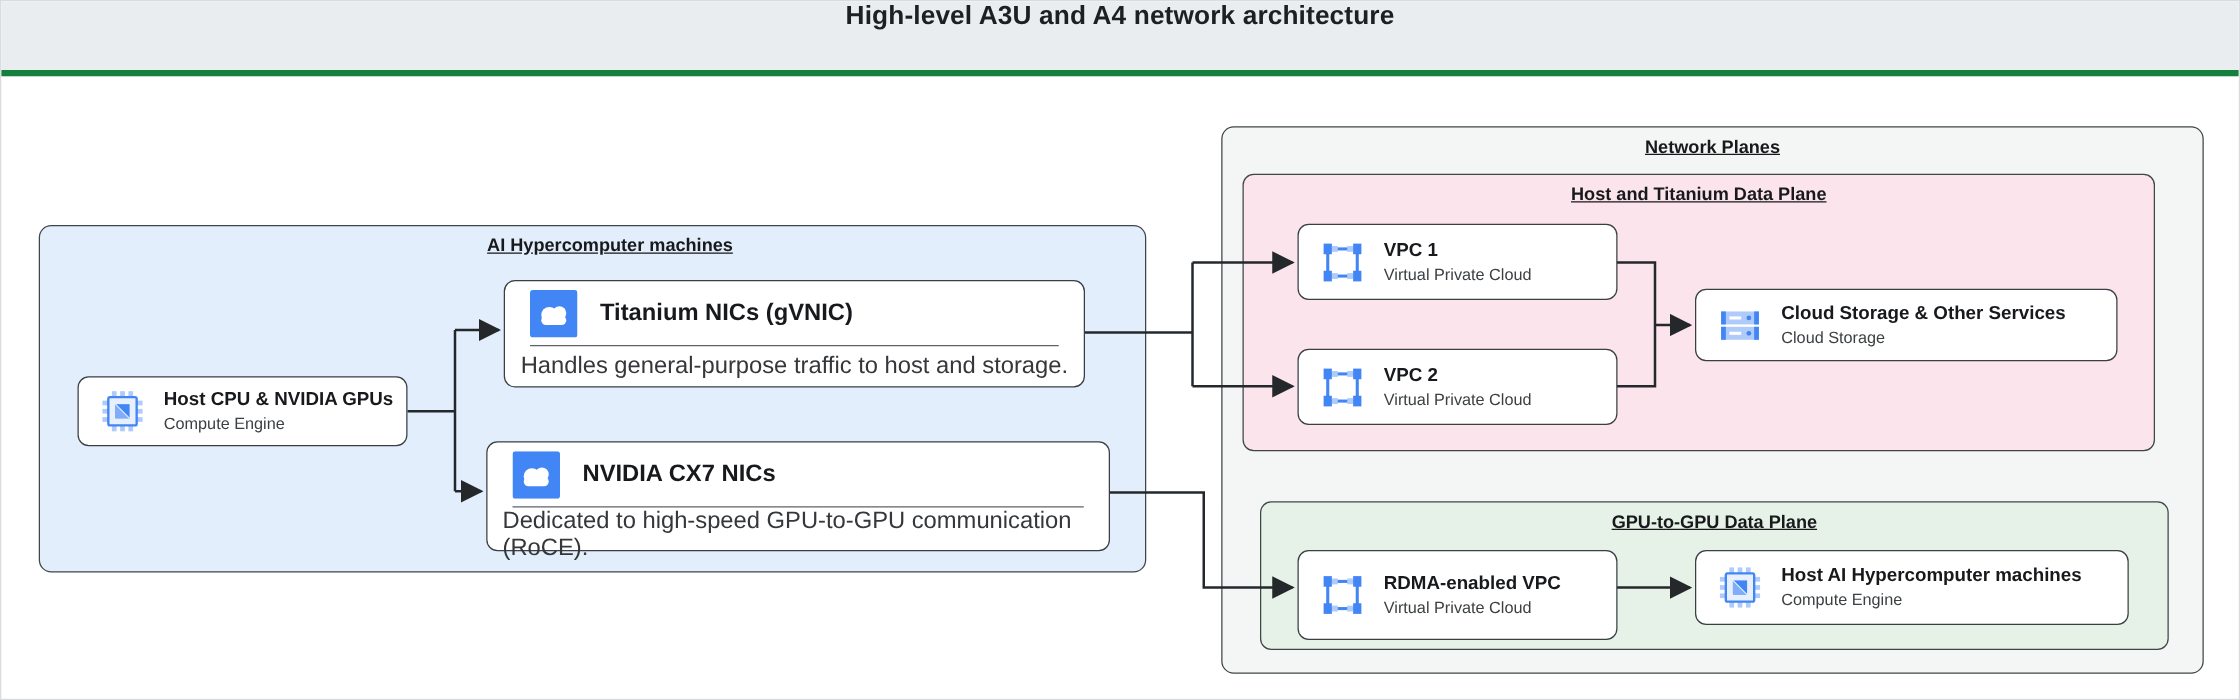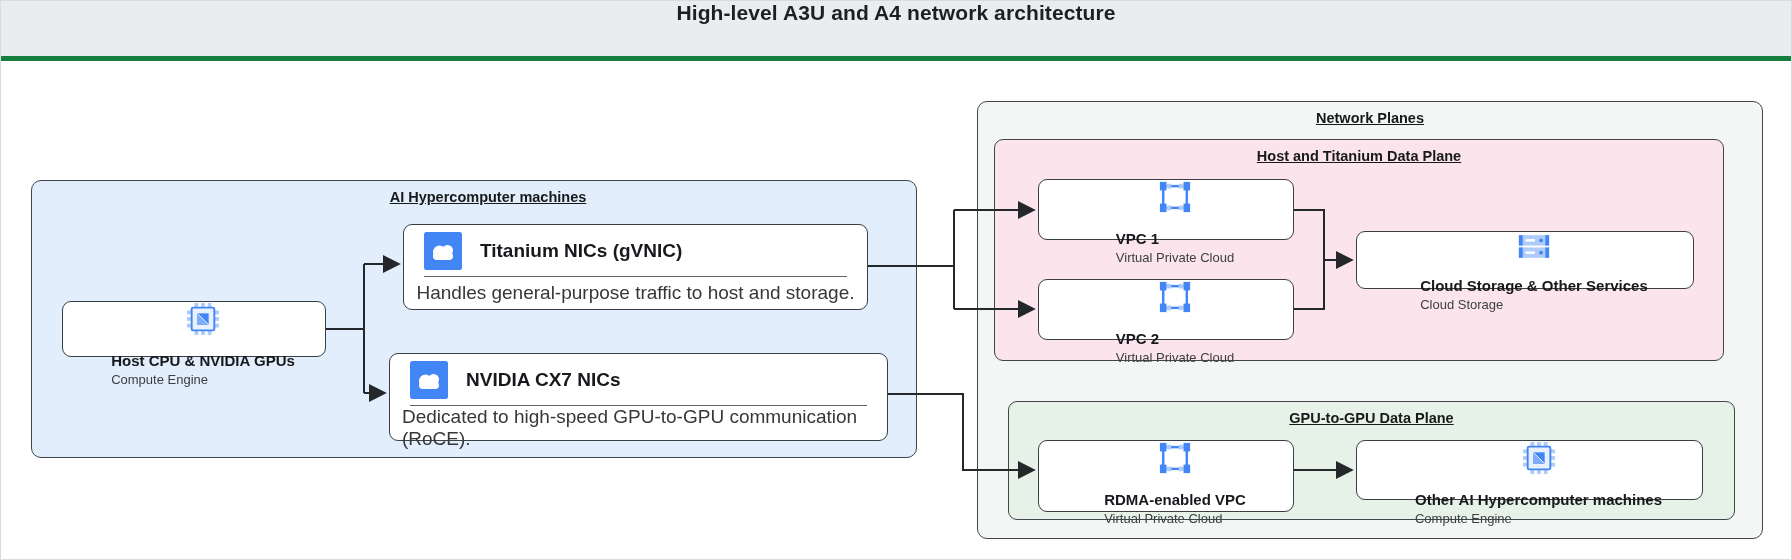--- a/index.html
+++ b/index.html
@@ -24,21 +24,21 @@
   .g-hostplane{left:993px;top:138px;width:730px;height:222px;background:#fbe4ec;border-radius:9px;}
   .g-gpuplane{left:1007px;top:400px;width:727px;height:119px;background:#e6f2e8;border-radius:9px;}
 
   
   .wires{position:absolute;left:0;top:0;width:1792px;height:560px;z-index:5;pointer-events:none;}
 
   
   .node{
     position:absolute;box-sizing:border-box;z-index:10;background:#ffffff;
     border:1.6px solid #3a3f44;border-radius:9px;
-    display:flex;align-items:center;padding-left:18px;gap:16px;flex-direction:column;
+    display:flex;align-items:center;padding-left:18px;gap:16px;
   }
   .node .txt{display:flex;flex-direction:column;gap:2px;}
   .node .t{font-size:15px;font-weight:700;color:#17191c;line-height:1.2;}
   .node .s{font-size:13px;color:#3c4043;line-height:1.2;}
 
   .nicnode{
     position:absolute;box-sizing:border-box;z-index:10;background:#ffffff;
     border:1.6px solid #3a3f44;border-radius:9px;
     display:flex;flex-direction:column;
   }
@@ -276,18 +276,18 @@
             <rect x="30" y="16" width="5" height="4"></rect>
             <rect x="30" y="23" width="5" height="4"></rect>
         </g>
         <rect x="6" y="6" width="24" height="24" rx="1.5" fill="#e8f0fe" stroke="#4285f4" stroke-width="2"></rect>
         <rect x="12" y="12" width="12" height="12" fill="#4285f4"></rect>
         <polygon points="12,12 12,24 24,24" fill="#7fadf7"></polygon>
         <line x1="12" y1="12" x2="24" y2="24" stroke="#e8f0fe" stroke-width="1"></line>
       </svg>
     </span>
     <div class="txt">
-      <div class="t">Other AI Hypercomputer machines</div>
+      <div class="t">Host AI Hypercomputer machines</div>
       <div class="s">Compute Engine</div>
     </div>
   </div>
 
 </div>
 
 </body></html>

